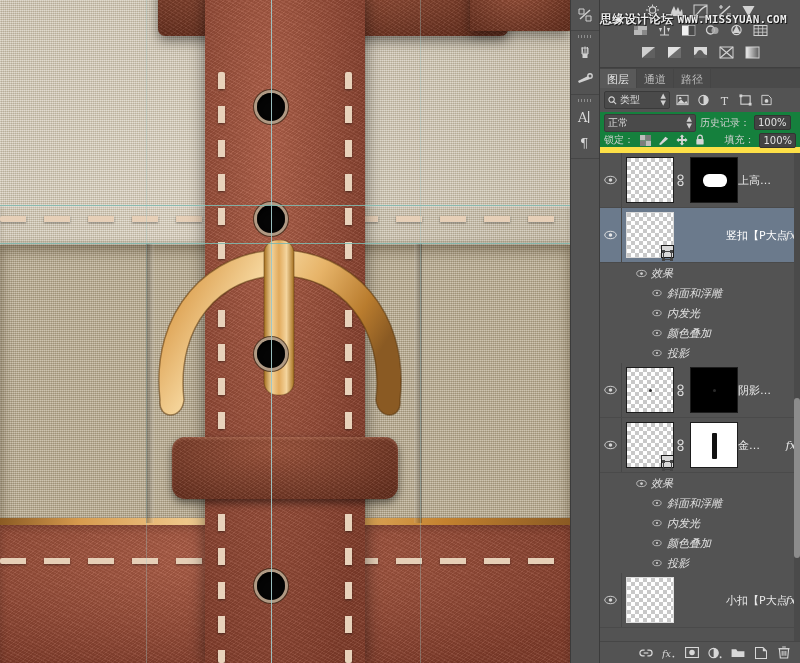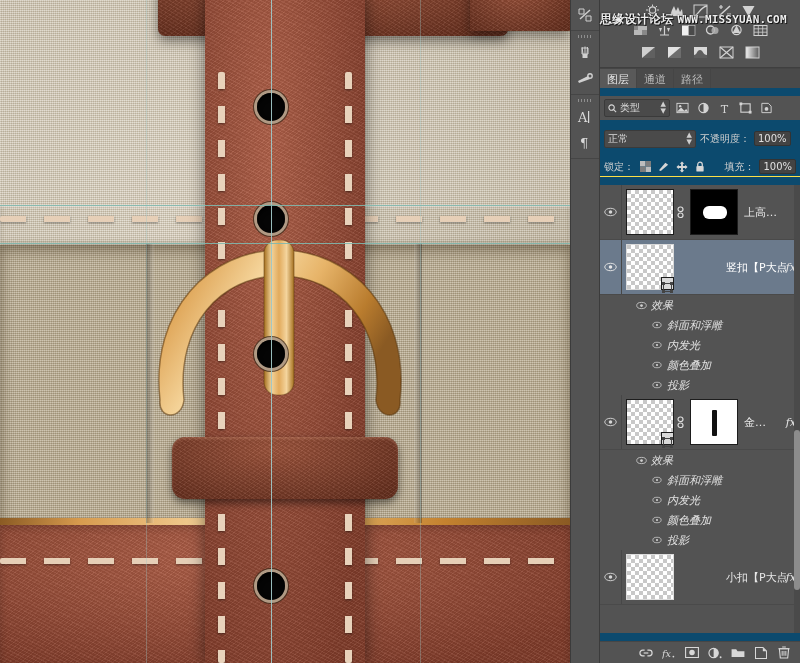--- a/index.html
+++ b/index.html
@@ -103,21 +103,21 @@
   .adj-ic { width: 19px; height: 17px; display: flex; align-items: center; justify-content: center; color: #d2d2d2; }
   #watermark {
     position: absolute; left: 0; right: 16px; top: 11px; text-align: center;
     font-size: 12px; font-weight: bold; color: #efefef;
     text-shadow: 0 0 2px rgba(0,0,0,.9), 1px 1px 0 rgba(0,0,0,.7);
     letter-spacing: .2px; white-space: nowrap;
   }
   #watermark .wm-en { font-family: "DejaVu Sans Mono", monospace; font-size: 11px; }
 
   
-  #layers-panel { flex: 1; display: flex; flex-direction: column; background: #0c4a6e; min-height: 0; gap: 8px; }
+  #layers-panel { flex: 1; display: flex; flex-direction: column; background: #15803d; min-height: 0; }
   .tab-bar { display: flex; height: 20px; background: #454545; align-items: flex-end; }
   .tab {
     font-size: 11px; color: #b9b9b9; padding: 3px 7px 2px; height: 19px;
     background: #4a4a4a; margin-right: 1px;
   }
   .tab.active { background: #595959; color: #e6e6e6; }
   .tab-fill { flex: 1; height: 19px; background: #4a4a4a; }
 
   .filter-row {
     height: 24px; display: flex; align-items: center; gap: 4px;
@@ -134,21 +134,21 @@
   .blend-row { height: 21px; display: flex; align-items: center; padding: 0 4px; gap: 4px; }
   .blend-select {
     width: 92px; height: 18px; background: #4a4a4a; border: 1px solid #3a3a3a; border-radius: 2px;
     display: flex; align-items: center; padding: 0 3px; font-size: 10px; color: #dcdcdc;
   }
   .lbl { font-size: 10px; color: #d0d0d0; white-space: nowrap; }
   .numbox {
     background: #434343; border: 1px solid #333; border-radius: 2px;
     font-size: 10px; color: #e0e0e0; padding: 1px 3px; min-width: 33px; text-align: center;
   }
-  .lock-row { height: 20px; display: flex; align-items: center; padding: 0 4px; gap: 5px; border-bottom: 1px solid #fde047; }
+  .lock-row { height: 20px; display: flex; align-items: center; padding: 0 4px; gap: 5px; border-bottom: 6px solid #fde047; }
   .lock-ic { width: 13px; height: 13px; display: flex; align-items: center; justify-content: center; color: #cfcfcf; }
 
   
   #layer-list { flex: 1; overflow: hidden; position: relative; background: #535353; }
   .layer-row {
     display: flex; align-items: center; height: 55px;
     border-bottom: 1px solid #4a4a4a; position: relative;
   }
   .layer-row.selected { background: #6b7a8c; }
   .eye-cell { width: 22px; display: flex; align-items: center; justify-content: center; flex-shrink: 0;
@@ -163,21 +163,21 @@
   .thumb.mask-white { background: #fff; }
   .thumb-badge {
     position: absolute; right: -1px; bottom: -1px; width: 13px; height: 13px;
     border: 1px solid #1d1d1d; background: #d9d9d9;
   }
   .mask-shape-round { position: absolute; left: 12px; top: 16px; width: 24px; height: 13px; background: #fff; border-radius: 6px; }
   .mask-shape-bar { position: absolute; left: 21px; top: 10px; width: 5px; height: 26px; background: #111; border-radius: 1px; }
   .mask-dot { position: absolute; left: 22px; top: 21px; width: 3px; height: 3px; background: #2a2a2a; border-radius: 50%; }
   .thumb-dot { position: absolute; left: 22px; top: 21px; width: 3px; height: 3px; background: #2b2b2b; border-radius: 50%; }
   .link-ic { width: 12px; flex-shrink: 0; display: flex; align-items: center; justify-content: center; color: #dcdcdc; }
-  .layer-name { font-size: 11px; color: #e8e8e8; margin-left: 6px; white-space: nowrap; overflow: hidden; }
+  .layer-name { font-size: 11px; color: #e8e8e8; white-space: nowrap; overflow: hidden; }
   .layer-row.selected .layer-name { color: #ffffff; }
   .fx-mark { font-size: 11px; font-style: italic; font-family: "DejaVu Serif", serif; color: #e6e6e6; margin-left: auto; margin-right: 4px; }
   .fx-arrow { position: absolute; right: 2px; color: #dcdcdc; font-size: 7px; }
 
   .fx-row { height: 20px; display: flex; align-items: center; padding-left: 34px; font-style: italic; }
   .fx-row.child { padding-left: 50px; }
   .fx-eye { width: 14px; display: flex; align-items: center; justify-content: center; color: #cfcfcf; }
   .fx-label { font-size: 11px; color: #e2e2e2; margin-left: 3px; }
 
   #panel-scrollbar { position: absolute; right: 0; top: 0; width: 6px; bottom: 0; background: #4a4a4a; }
@@ -478,21 +478,21 @@
               <circle cx="7" cy="7" r="2" fill="#d4d4d4"></circle>
             </svg>
         </div>
       </div>
 
       <div class="blend-row">
         <div class="blend-select">
           <span>正常</span>
           <span style="margin-left:auto;font-size:7px;line-height:7px;color:#cfcfcf;">▲<br>▼</span>
         </div>
-        <span class="lbl">不透明度：</span>
+        <span class="lbl">历史记录：</span>
         <span class="numbox">100%</span>
       </div>
 
       <div class="lock-row">
         <span class="lbl">锁定：</span>
         <div class="lock-ic">
           <svg width="11" height="11" viewBox="0 0 12 12">
               <rect x="0" y="0" width="6" height="6" fill="#bdbdbd"></rect>
               <rect x="6" y="6" width="6" height="6" fill="#bdbdbd"></rect>
               <rect x="6" y="0" width="6" height="6" fill="#7d7d7d"></rect>
@@ -602,20 +602,41 @@
         <div class="fx-row child">
           <div class="fx-eye">
             <svg width="10" height="8" viewBox="0 0 12 9">
                 <ellipse cx="6" cy="4.5" rx="5" ry="3.3" fill="none" stroke="#cfcfcf" stroke-width=".9"></ellipse>
                 <circle cx="6" cy="4.5" r="1.3" fill="#cfcfcf"></circle>
               </svg>
           </div>
           <span class="fx-label">投影</span>
         </div>
 
+        <div class="layer-row">
+          <div class="eye-cell">
+            <svg class="eye" width="13" height="10" viewBox="0 0 14 10">
+                <ellipse cx="7" cy="5" rx="6.2" ry="4" fill="none" stroke="#d6d6d6" stroke-width="1"></ellipse>
+                <circle cx="7" cy="5" r="1.9" fill="#d6d6d6"></circle>
+              </svg>
+          </div>
+          <div class="thumb">
+            <div class="thumb-dot"></div>
+          </div>
+          <div class="link-ic">
+            <svg width="9" height="13" viewBox="0 0 9 13">
+                <rect x="2" y="1" width="5" height="4.5" rx="2.2" fill="none" stroke="#dedede" stroke-width="1.2"></rect>
+                <rect x="2" y="7" width="5" height="4.5" rx="2.2" fill="none" stroke="#dedede" stroke-width="1.2"></rect>
+              </svg>
+          </div>
+          <div class="thumb mask-black">
+            <div class="mask-dot"></div>
+          </div>
+          <span class="layer-name">阴影…</span>
+        </div>
 
         <div class="layer-row">
           <div class="eye-cell">
             <svg class="eye" width="13" height="10" viewBox="0 0 14 10">
                 <ellipse cx="7" cy="5" rx="6.2" ry="4" fill="none" stroke="#d6d6d6" stroke-width="1"></ellipse>
                 <circle cx="7" cy="5" r="1.9" fill="#d6d6d6"></circle>
               </svg>
           </div>
           <div class="thumb">
             <div class="thumb-badge">

